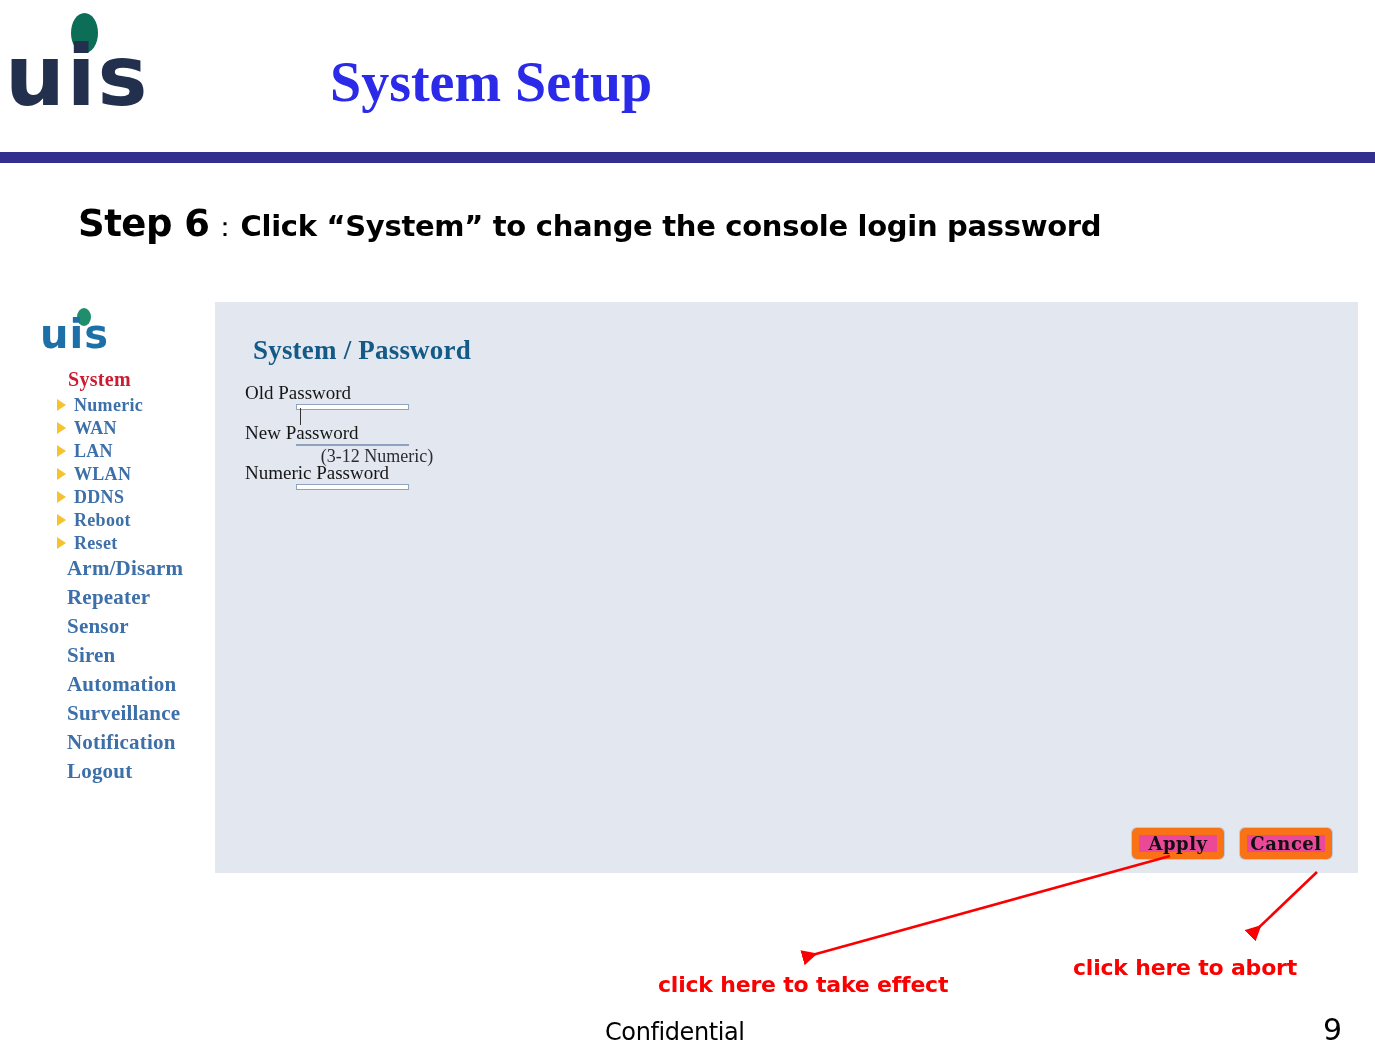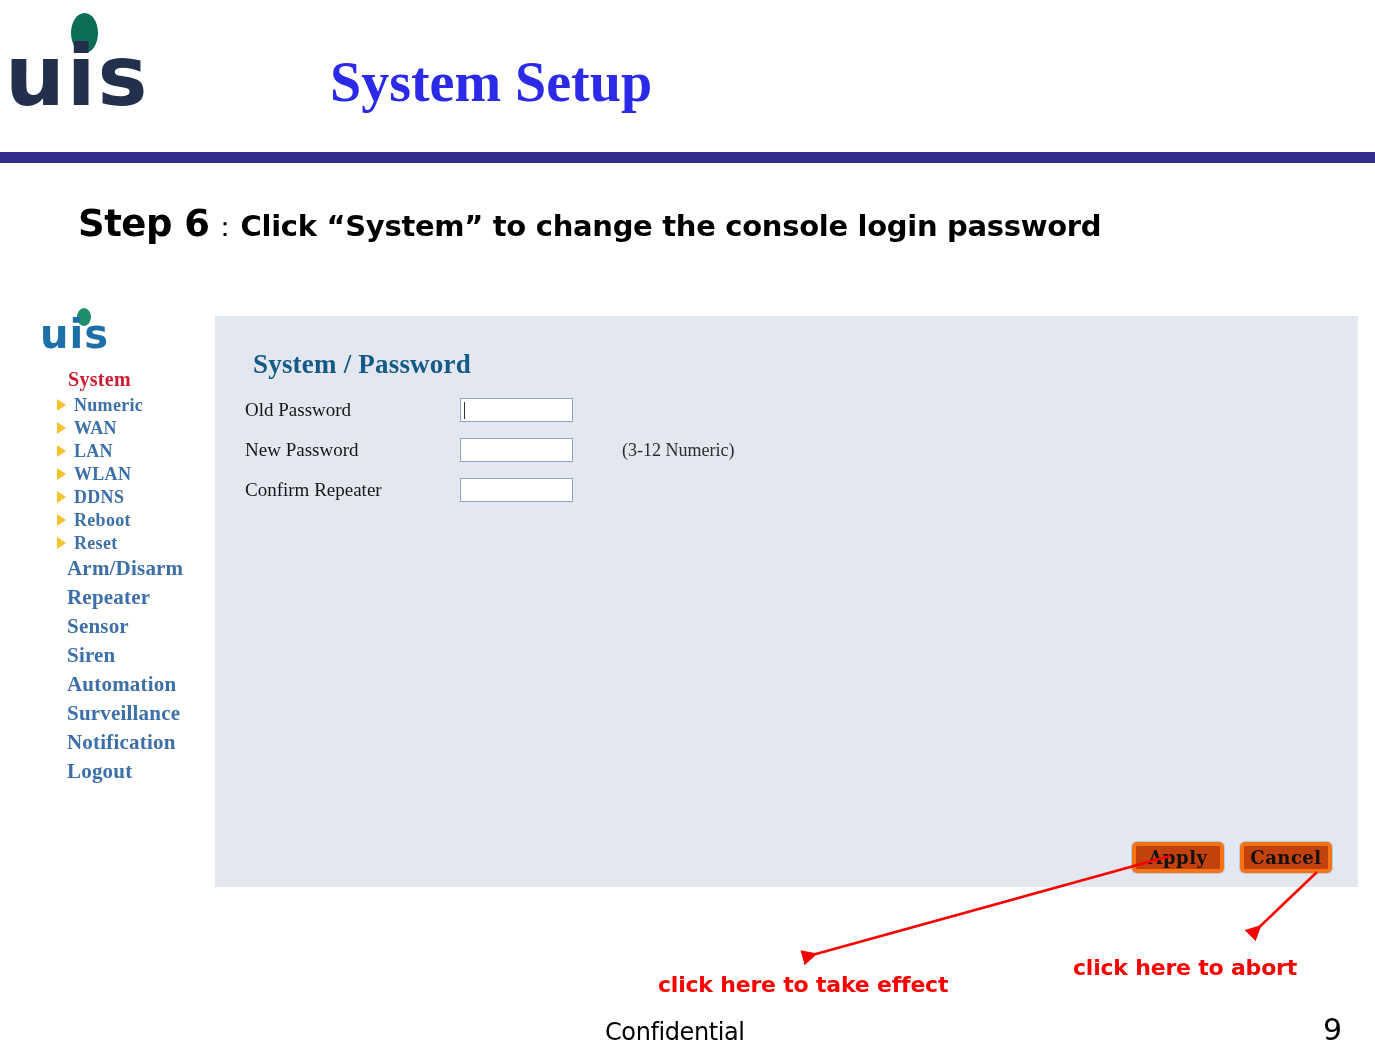--- a/index.html
+++ b/index.html
@@ -174,41 +174,42 @@
     color: #3d6fa8;
     margin: 0 0 2px 37px;
     line-height: 27px;
     letter-spacing: 0.2px;
   }
 
   
   .router-panel {
     position: absolute;
     left: 215px;
-    top: 16px;
+    top: 2px;
     width: 1143px;
     height: 571px;
     background: #e3e7f0;
   }
   .panel-title {
     position: absolute;
     left: 38px;
     top: 33px;
     font-family: "Liberation Serif", serif;
     font-weight: bold;
     font-size: 27px;
     color: #145a86;
     letter-spacing: 0.2px;
   }
   .form-row {
     position: absolute;
     left: 30px;
     height: 28px;
     display: flex;
     align-items: center;
+    flex-direction: column;
   }
   .form-row .f-label {
     font-family: "Liberation Serif", serif;
     font-size: 19px;
     color: #161616;
     width: 215px;
     flex: 0 0 auto;
   }
   .form-row .f-input {
     width: 113px;
@@ -241,22 +242,22 @@
   .panel-buttons {
     position: absolute;
     right: 26px;
     bottom: 14px;
     display: flex;
     gap: 16px;
   }
   .ui-button {
     min-width: 92px;
     height: 31px;
-    background: #c2410c;
-    border: 4px solid #f97316;
+    background: #ec4899;
+    border: 7px solid #f97316;
     border-radius: 5px;
     box-shadow: 0 0 0 1px #b9ccdd;
     font-family: "DejaVu Serif", serif;
     font-weight: bold;
     font-size: 18px;
     color: #111111;
     display: flex;
     align-items: center;
     justify-content: center;
     letter-spacing: 0.5px;
@@ -378,21 +379,21 @@
       </span>
     </div>
 
     <div class="form-row" id="row-new">
       <span class="f-label">New Password</span>
       <span class="f-input"></span>
       <span class="f-hint">(3-12 Numeric)</span>
     </div>
 
     <div class="form-row" id="row-conf">
-      <span class="f-label">Confirm Repeater</span>
+      <span class="f-label">Numeric Password</span>
       <span class="f-input"></span>
     </div>
 
     <div class="panel-buttons">
       <div class="ui-button">Apply</div>
       <div class="ui-button">Cancel</div>
     </div>
   </div>
 </div>
 

